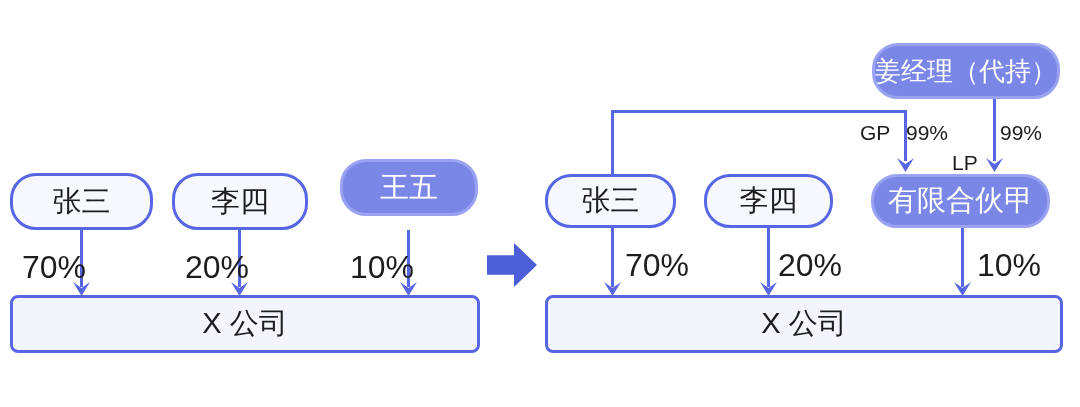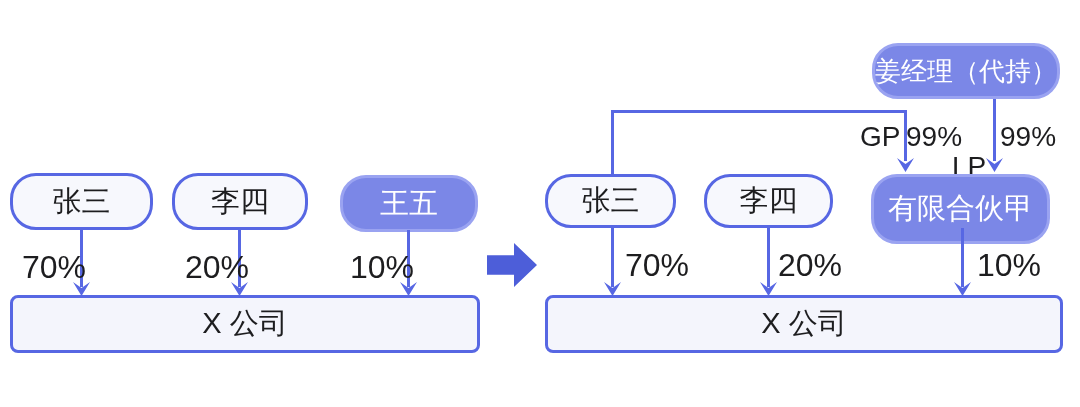--- a/index.html
+++ b/index.html
@@ -28,35 +28,35 @@
     border:3px solid var(--line);border-radius:8px;background:#f4f5fc;
     font-size:29px;box-sizing:border-box;color:var(--dark);
   }
   .vline{position:absolute;width:3px;background:var(--line);}
   .hline{position:absolute;height:3px;background:var(--line);}
   .ahead{
     position:absolute;width:17px;height:14px;background:var(--line);
     clip-path:polygon(0 0, 50% 42%, 100% 0, 50% 100%);
   }
   .pct{position:absolute;font-size:32px;color:var(--dark);white-space:nowrap;}
-  .rolelabel{position:absolute;font-size:28px;color:var(--dark);white-space:nowrap;}
+  .rolelabel{position:absolute;font-size:21px;color:var(--dark);white-space:nowrap;}
   .big-arrow{
     position:absolute;left:487px;top:243px;width:50px;height:44px;background:var(--big-arrow);
     clip-path:polygon(0 28%, 54% 28%, 54% 0, 100% 50%, 54% 100%, 54% 72%, 0 72%);
   }
   .fz26{font-size:26px;}
 </style>
 </head>
 <body>
 
 <div class="canvas">
 
   <div class="node" style="left:10px;top:173px;width:143px;height:57px;">张三</div>
   <div class="node" style="left:172px;top:173px;width:136px;height:57px;">李四</div>
-  <div class="node accent" style="left:340px;top:175px;width:138px;height:57px;">王五</div>
+  <div class="node accent" style="left:340px;top:159px;width:138px;height:57px;">王五</div>
 
   <div class="vline" style="left:80px;top:230px;height:57px;"></div>
   <div class="ahead" style="left:73px;top:282px;"></div>
   <div class="vline" style="left:238px;top:230px;height:57px;"></div>
   <div class="ahead" style="left:231px;top:282px;"></div>
   <div class="vline" style="left:407px;top:230px;height:57px;"></div>
   <div class="ahead" style="left:400px;top:282px;"></div>
 
   <div class="pct" style="left:22px;top:249px;">70%</div>
   <div class="pct" style="left:185px;top:249px;">20%</div>
@@ -76,21 +76,21 @@
   <div class="vline" style="left:993px;top:99px;height:62px;"></div>
   <div class="ahead" style="left:986px;top:158px;"></div>
 
   <div class="rolelabel" style="left:860px;top:121px;">GP</div>
   <div class="rolelabel" style="left:906px;top:121px;">99%</div>
   <div class="rolelabel" style="left:952px;top:127px;margin-top:24px;">LP</div>
   <div class="rolelabel" style="left:1000px;top:121px;">99%</div>
 
   <div class="node" style="left:545px;top:174px;width:131px;height:54px;">张三</div>
   <div class="node" style="left:704px;top:174px;width:129px;height:54px;">李四</div>
-  <div class="node accent" style="left:871px;top:174px;width:179px;height:70px;">有限合伙甲</div>
+  <div class="node accent" style="left:871px;top:174px;width:179px;height:54px;">有限合伙甲</div>
 
   <div class="vline" style="left:611px;top:228px;height:59px;"></div>
   <div class="ahead" style="left:604px;top:282px;"></div>
   <div class="vline" style="left:767px;top:228px;height:59px;"></div>
   <div class="ahead" style="left:760px;top:282px;"></div>
   <div class="vline" style="left:961px;top:228px;height:59px;"></div>
   <div class="ahead" style="left:954px;top:282px;"></div>
 
   <div class="pct" style="left:625px;top:247px;">70%</div>
   <div class="pct" style="left:778px;top:247px;">20%</div>

